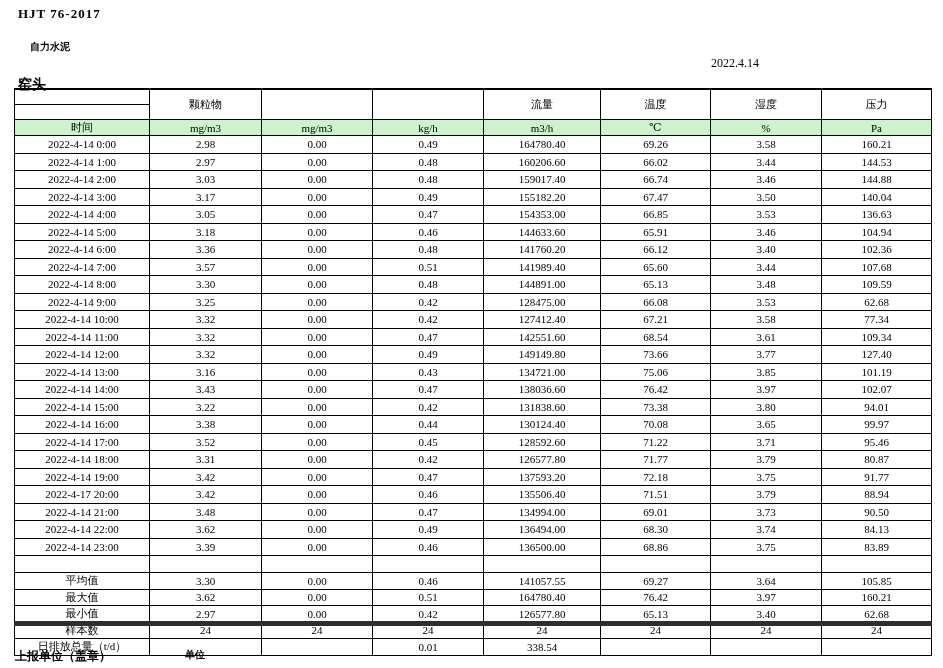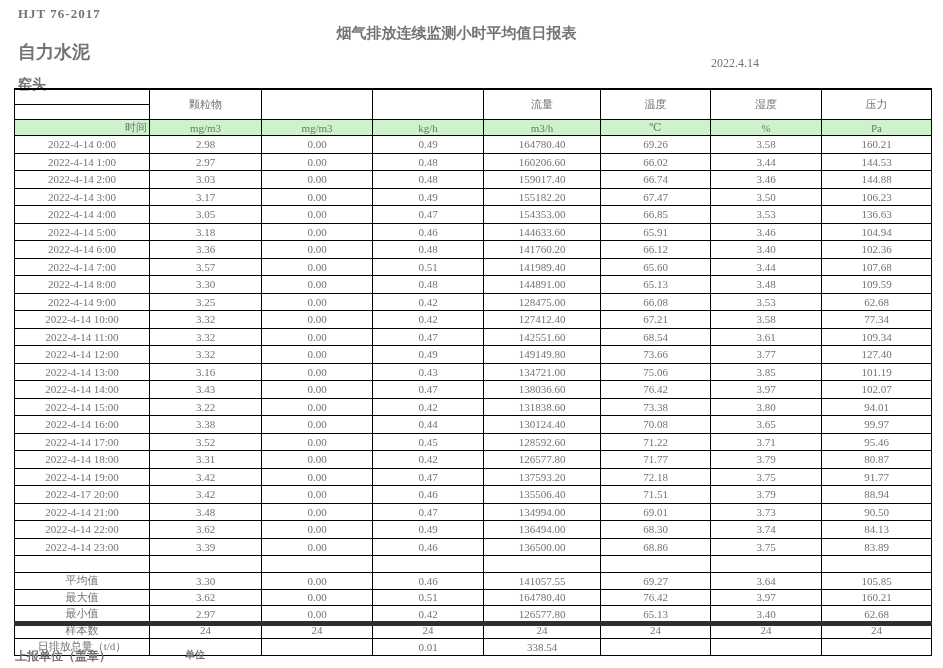--- a/index.html
+++ b/index.html
@@ -1,34 +1,34 @@
 <!DOCTYPE html>
 <html><head>
 <meta charset="utf-8">
 <style>
   html,body { margin:0; padding:0; background:#ffffff; }
   #canvas {
     position: relative;
     width: 943px; height: 668px;
     background: #ffffff;
     font-family: "Liberation Sans", "DejaVu Sans", sans-serif;
-    color: #737373;
+    color: #000000;
     overflow: hidden;
   }
   .doc-code {
     position: absolute; left: 18px; top: 6px;
     font: bold 13px "Liberation Serif", "DejaVu Serif", serif;
     letter-spacing: 1px;
   }
   .page-title {
     position: absolute; left: 0; right: 30px; top: 24px;
     text-align: center;
     font: bold 15px "Liberation Sans", "DejaVu Sans", sans-serif;
   }
-  .company { position: absolute; left: 18px; top: 40px; font-weight: bold; font-size: 18px; }
+  .company { position: absolute; left: 30px; top: 40px; font-weight: bold; font-size: 10px; }
   .station { position: absolute; left: 18px; top: 76px; font-weight: bold; font-size: 14px; }
   .report-date {
     position: absolute; left: 699px; top: 56px;
     font: 12px "Liberation Serif", "DejaVu Serif", serif;
     margin-left: 12px;
   }
   table.report {
     position: absolute; left: 14px; top: 88px;
     border-collapse: collapse; table-layout: fixed;
     width: 917px;
@@ -59,21 +59,20 @@
   .note-1 { position: absolute; left: 15px; top: 632px; font-weight: bold; font-size: 12px; }
   .note-2 { position: absolute; left: 15px; top: 648px; font-weight: bold; font-size: 12px; }
   .note-3 { position: absolute; left: 185px; top: 648px; font-weight: bold; font-size: 10px; }
 </style>
 </head>
 <body>
 
 <div id="canvas">
 
   <div class="doc-code">HJT  76-2017</div>
-  <div class="page-title">烟气排放连续监测小时平均值日报表</div>
   <div class="company">自力水泥</div>
   <div class="station">窑头</div>
   <div class="report-date">2022.4.14</div>
 
   <table class="report">
     <colgroup>
       <col style="width:135px">
         <col style="width:112px">
         <col style="width:111px">
         <col style="width:111px">
@@ -90,21 +89,21 @@
         <td rowspan="2"></td>
         <td rowspan="2">流量</td>
         <td rowspan="2">温度</td>
         <td rowspan="2">湿度</td>
         <td rowspan="2">压力</td>
       </tr>
       <tr class="group-row-2">
         <td></td>
       </tr>
       <tr class="unit-row">
-        <td style="background: rgb(205, 242, 204); text-align: right;">时间</td>
+        <td style="background: rgb(205, 242, 204);">时间</td>
         <td style="background: rgb(205, 242, 204);">mg/m3</td>
         <td style="background: rgb(205, 242, 204);">mg/m3</td>
         <td style="background: rgb(205, 242, 204); margin-left: 48px;">kg/h</td>
         <td style="background: rgb(205, 242, 204);">m3/h</td>
         <td style="background: rgb(205, 242, 204);">℃</td>
         <td style="background: rgb(205, 242, 204);">%</td>
         <td style="background: rgb(205, 242, 204);">Pa</td>
       </tr>
     </thead>
     <tbody>
@@ -139,21 +138,21 @@
           <td>144.88</td>
         </tr>
         <tr class="data-row">
           <td>2022-4-14 3:00</td>
           <td>3.17</td>
           <td>0.00</td>
           <td>0.49</td>
           <td>155182.20</td>
           <td>67.47</td>
           <td>3.50</td>
-          <td>106.23</td>
+          <td>140.04</td>
         </tr>
         <tr class="data-row">
           <td>2022-4-14 4:00</td>
           <td>3.05</td>
           <td>0.00</td>
           <td>0.47</td>
           <td>154353.00</td>
           <td>66.85</td>
           <td>3.53</td>
           <td>136.63</td>

